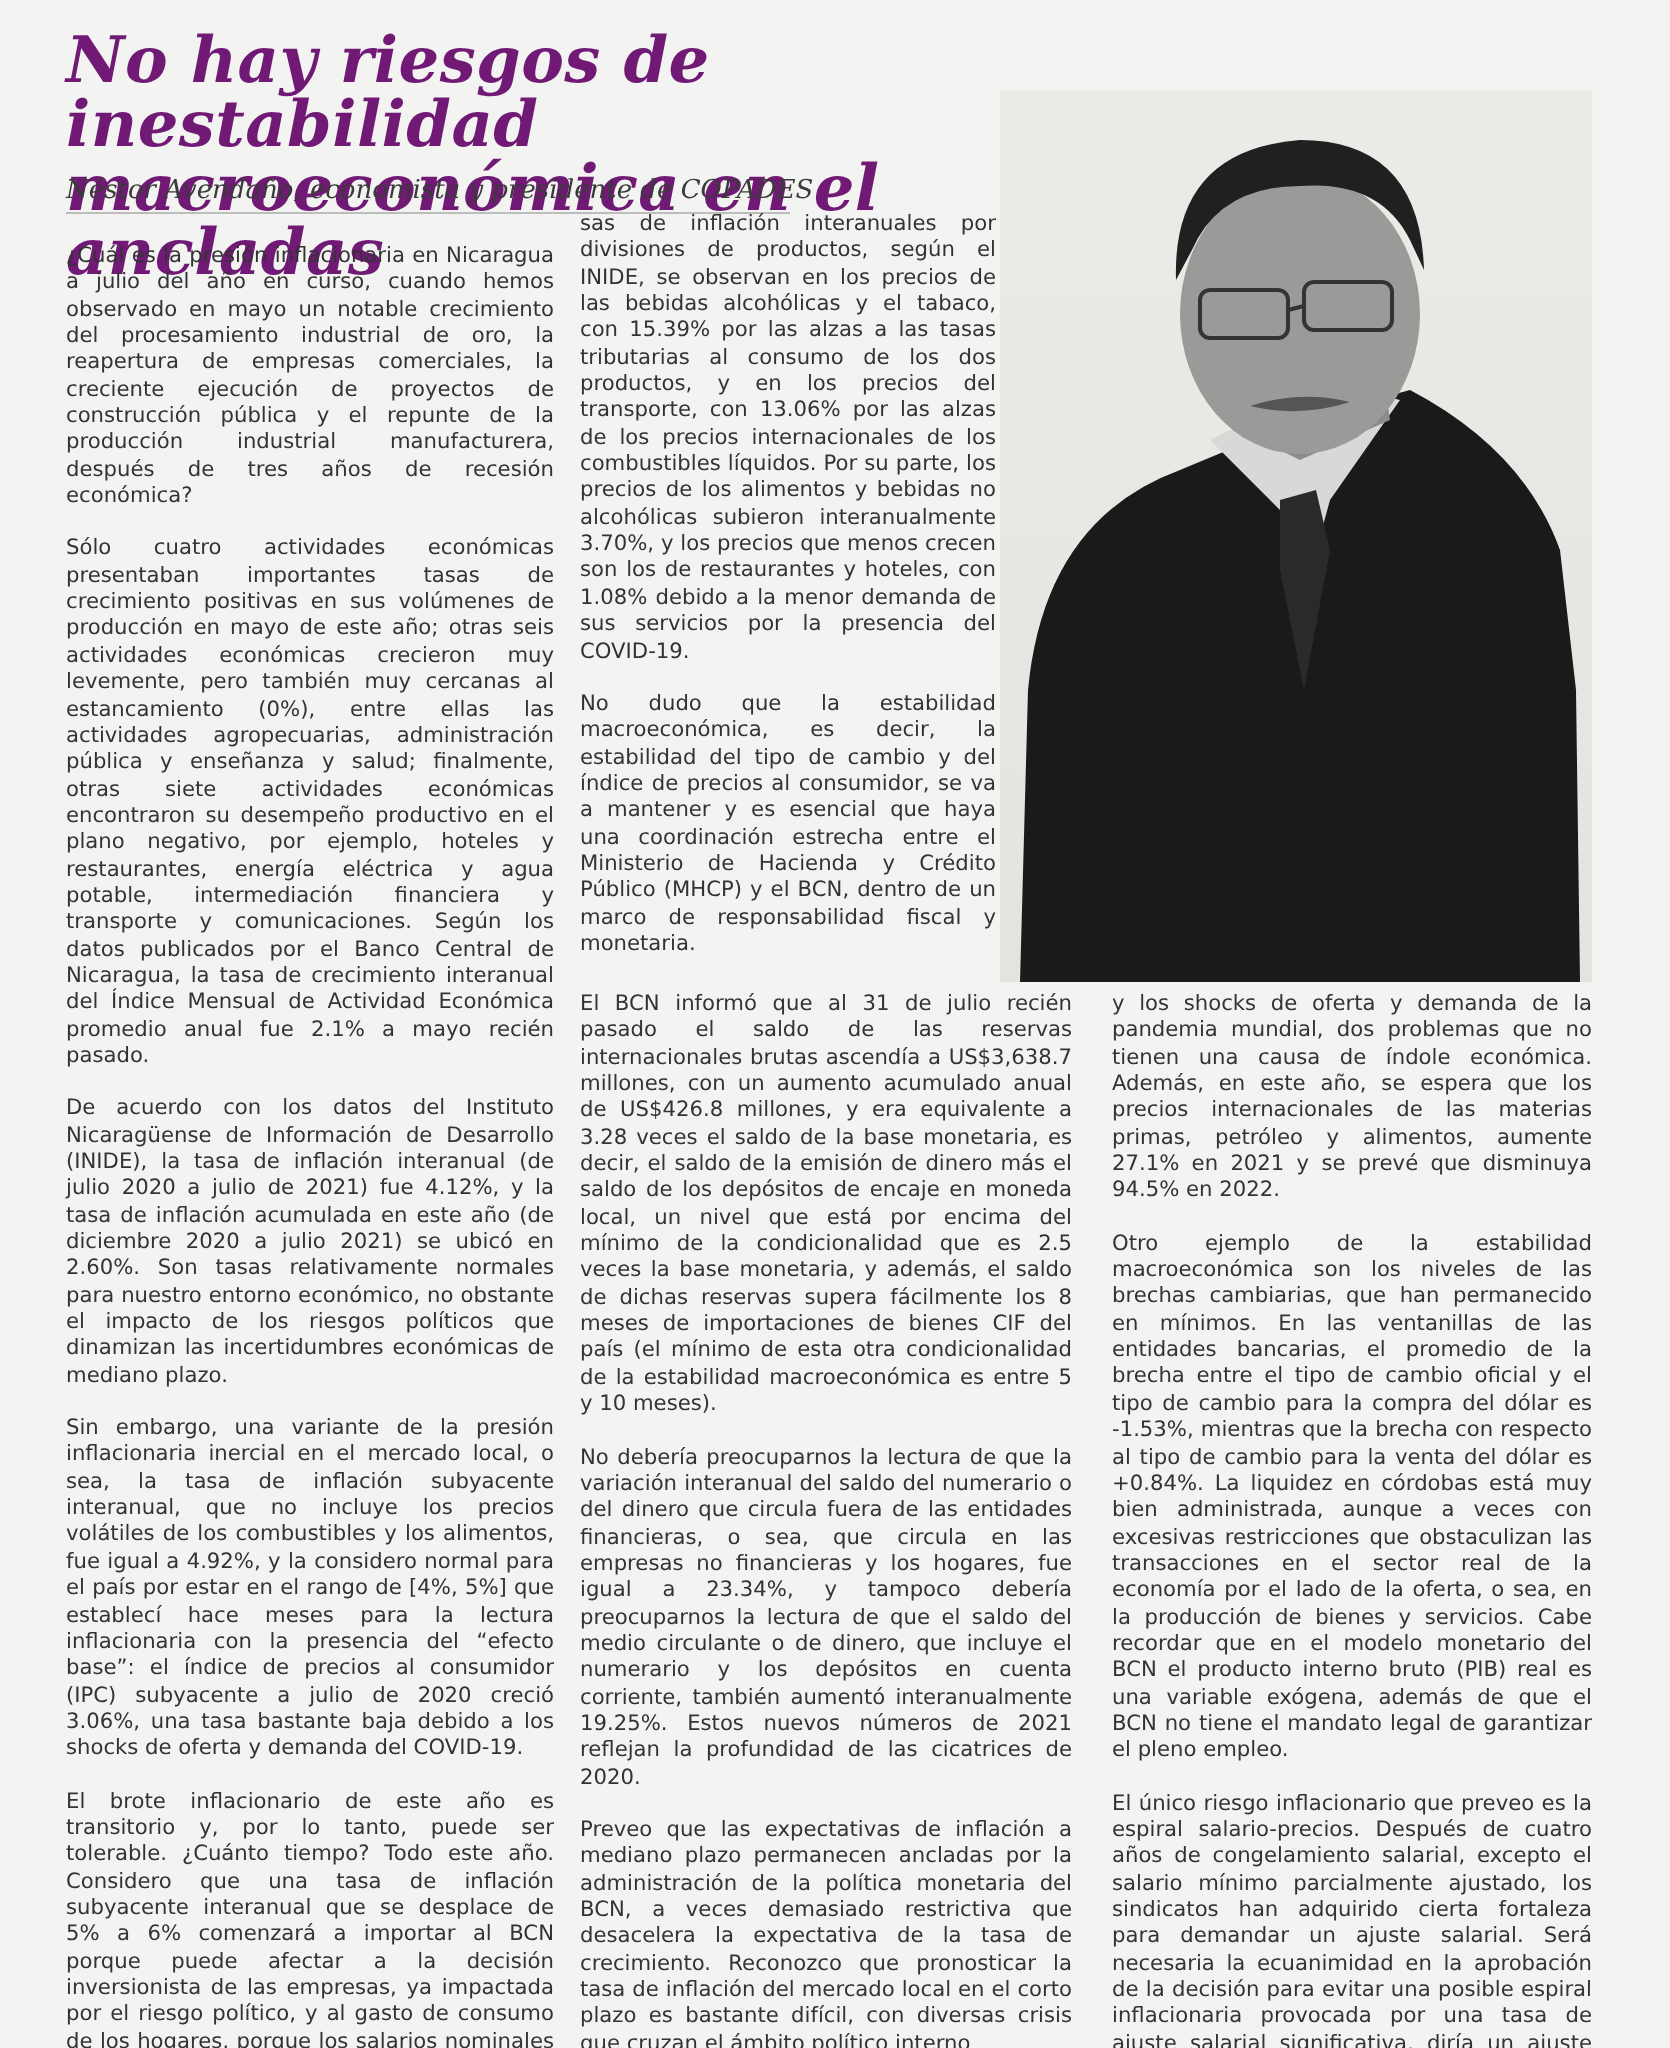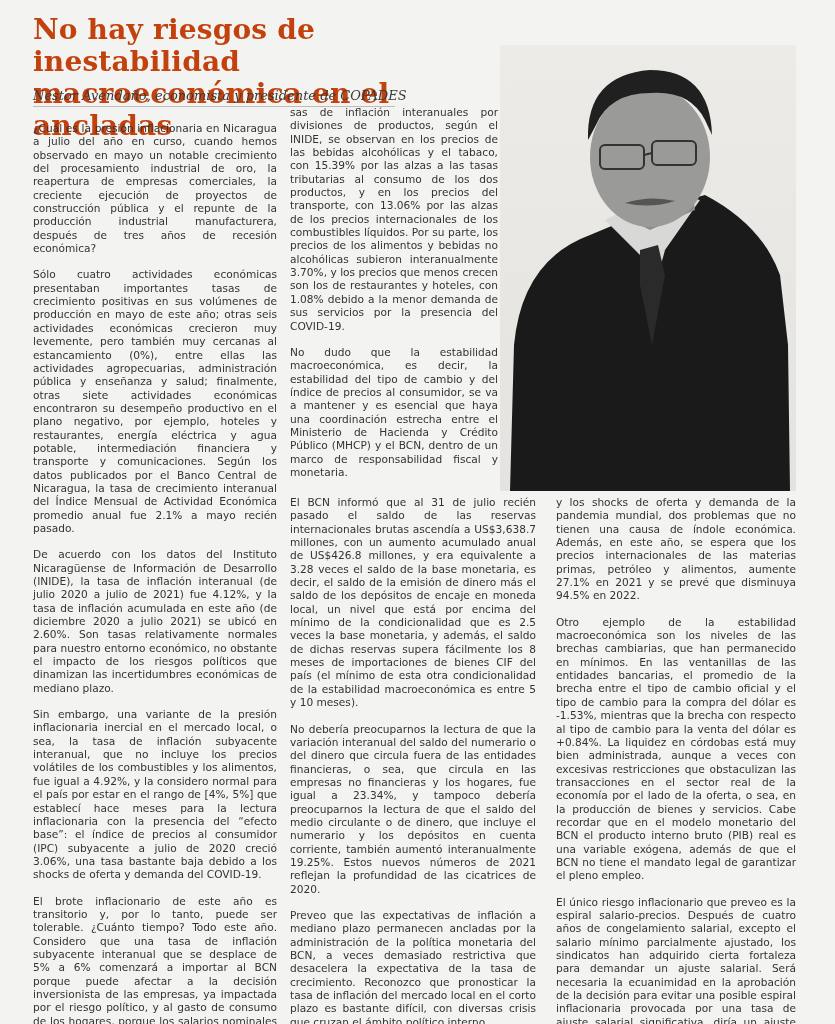--- a/index.html
+++ b/index.html
@@ -6,22 +6,22 @@
   body {
     width: 835px; height: 1024px; overflow: hidden;
     background: #f3f3f1;
     position: relative;
     font-family: "DejaVu Sans", sans-serif;
     color: #2b2b2b;
   }
   .page { position: absolute; inset: 0; }
   .title {
     position: absolute; left: 33px; top: 14px; width: 470px;
-    font-family: "DejaVu Serif", serif; font-weight: bold;
-    font-size: 28px; line-height: 32px; color: #c2410c; letter-spacing: 0.2px;
+    font-family: "DejaVu Serif", serif; font-style: italic; font-weight: bold;
+    font-size: 32px; line-height: 32px; color: #701a75; letter-spacing: 0.2px;
     margin: 0;
   }
   .byline {
     position: absolute; left: 33px; top: 88px;
     font-family: "DejaVu Serif", serif; font-style: italic;
     font-size: 13px; color: #3a3a3a;
   }
   .rule {
     position: absolute; left: 33px; top: 106px; width: 362px; height: 1px;
     background: #bdbdbd;

